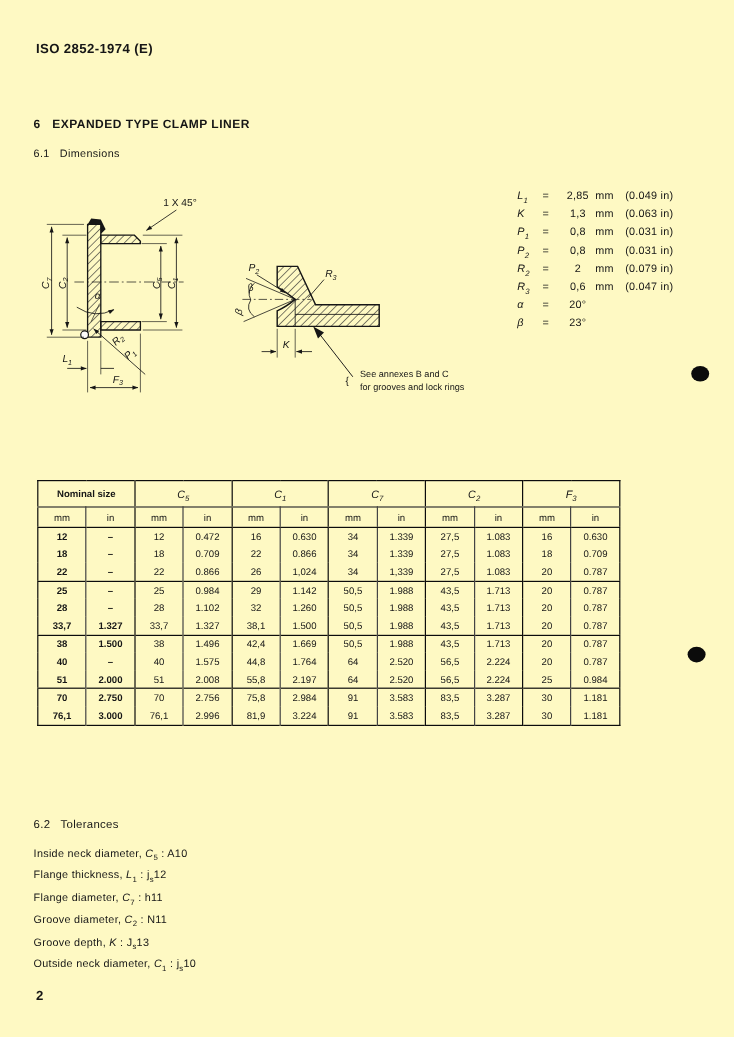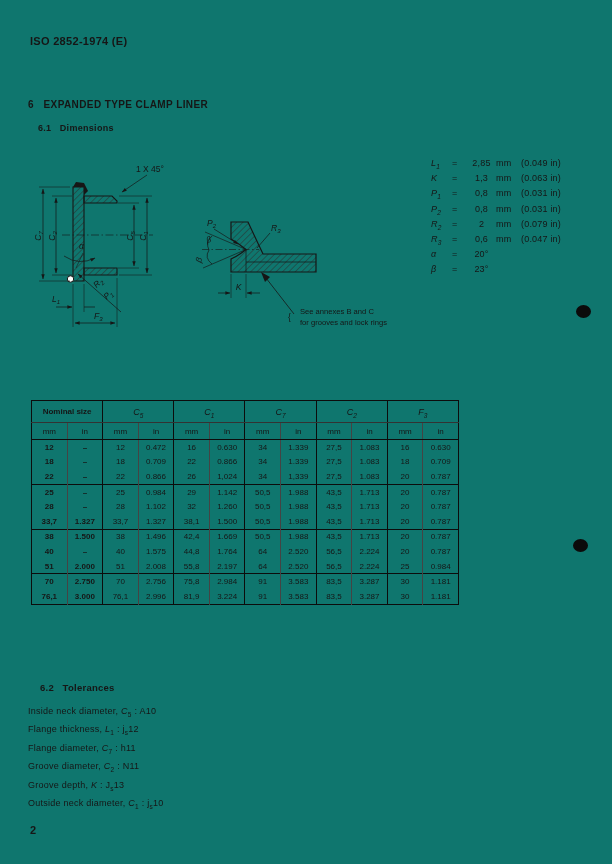--- a/index.html
+++ b/index.html
@@ -1,50 +1,50 @@
 <!DOCTYPE html>
 <html><head>
 <meta charset="utf-8">
 <style>
   html,body{margin:0;padding:0;background:#888;}
-  .page{position:relative;width:612px;height:864px;margin:0 auto;background:#0f766e;
+  .page{position:relative;width:612px;height:864px;margin:0 auto;background:#fef9c3;
         font-family:"Liberation Sans",sans-serif;color:#161616;overflow:hidden;}
   .doc-header{position:absolute;left:30px;top:35px;font-size:11px;font-weight:bold;letter-spacing:.3px;white-space:pre;}
   .sec-main{position:absolute;left:28px;top:99px;font-size:10px;font-weight:bold;letter-spacing:.4px;white-space:pre;}
-  .sec-dim{position:absolute;left:28px;top:123px;font-size:9px;font-weight:bold;letter-spacing:.3px;white-space:pre;margin-left:10px;}
+  .sec-dim{position:absolute;left:28px;top:123px;font-size:9px;font-weight:normal;letter-spacing:.3px;white-space:pre;}
   .fig{position:absolute;left:25px;top:152px;}
   .fig text{font-size:8.5px;fill:#161616;}
   .fig .it{font-style:italic;}
   .fig .ss{font-size:6px;}
   .fig .note{font-size:7.6px;}
   
   .dims-list{position:absolute;left:431px;top:158px;font-size:9px;letter-spacing:.2px;}
   .dim-row{display:flex;height:15.2px;align-items:baseline;}
   .d-sym{width:21px;font-style:italic;}
   .d-eq{width:15px;}
   .d-val{width:29px;text-align:center;}
   .d-unit{width:25px;}
   sub{font-size:6.5px;line-height:0;}
   
-  .dim-table{position:absolute;left:31px;top:400px;width:428px;border-collapse:collapse;
+  .dim-table{position:absolute;left:31px;top:400px;width:486px;border-collapse:collapse;
              table-layout:fixed;font-size:8px;}
   .dim-table th,.dim-table td{padding:0;text-align:center;vertical-align:middle;}
   .dim-table{border:1.7px solid #0c0c0c;}
   .dim-table .isep{border-left:.8px solid #444;}
   .dim-table .gsep{border-left:1.6px solid #0c0c0c;}
   .dim-table thead tr.symrow th{height:21px;border-bottom:.8px solid #333;}
   .dim-table thead tr.unitrow th{height:16px;font-weight:normal;border-bottom:1.4px solid #0c0c0c;}
   .dim-table .sym{font-style:italic;font-weight:normal;font-size:9px;}
   .dim-table tbody{border-top:1.4px solid #0c0c0c;}
   .dim-table td{height:14.6px;}
   .dim-table td.bold{font-weight:bold;}
   .dim-table th.nom{font-size:8px;}
   
   .tol-block{position:absolute;left:28px;top:682px;font-size:9px;letter-spacing:.25px;}
-  .tol-title{font-weight:bold;font-size:9.5px;margin:0 0 13px 12px;white-space:pre;}
+  .tol-title{font-weight:normal;font-size:9.5px;margin:0 0 13px 0;white-space:pre;}
   .tol-line{height:18.4px;}
   .tol-line i{font-style:italic;}
   .page-number{position:absolute;left:30px;top:824px;font-size:11px;font-weight:bold;}
   .dot{position:absolute;background:#0b0b0b;border-radius:50%;}
   .dot1{left:576px;top:305px;width:15px;height:13px;}
   .dot2{left:573px;top:539px;width:15px;height:13px;}
 </style>
 </head>
 <body>
 

